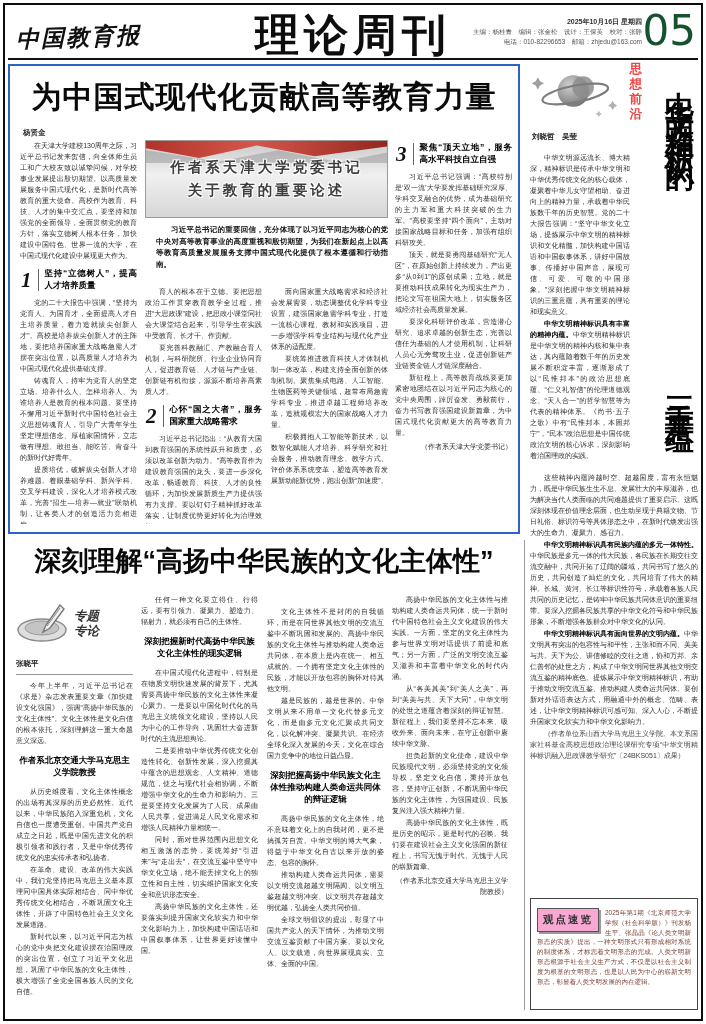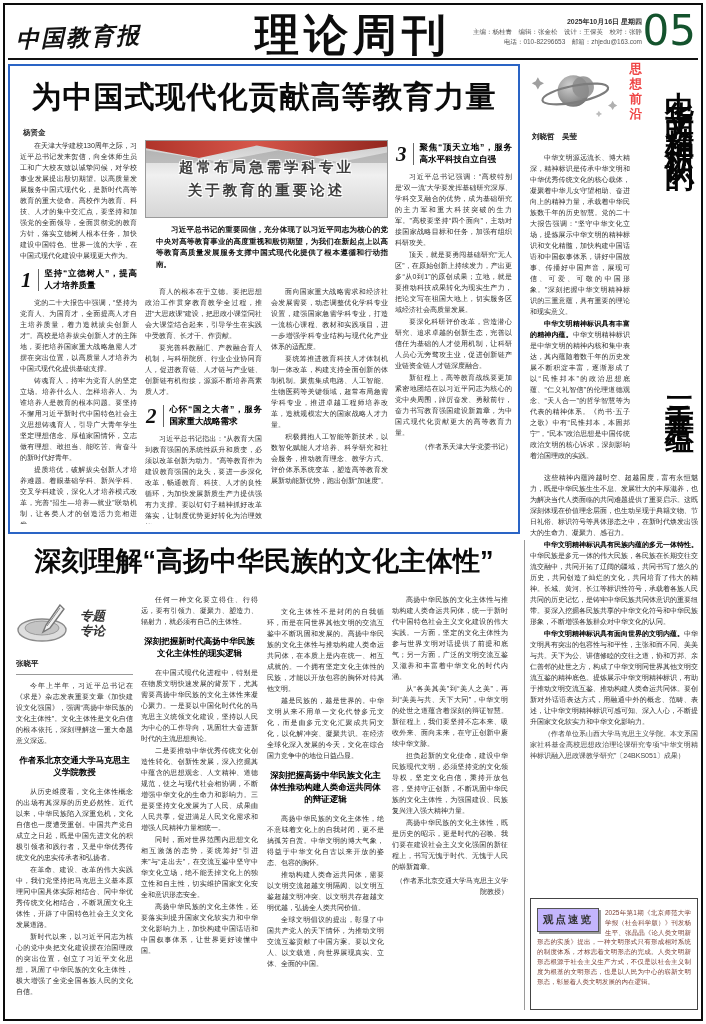--- a/index.html
+++ b/index.html
@@ -102,39 +102,39 @@
   .v-title .seg2 { padding-top:224px; }
   .sb-note { color:#444; }
 
   .vp-box {
     position:absolute; left:0; top:834px; width:168px; height:112px;
     border:1px solid #444; padding:5px 6px; overflow:hidden; background:#fff;
   }
   .vp-headline { text-align:center; font-weight:900; font-size:13.5px; color:#46302a; letter-spacing:.5px; }
   .vp-label {
     float:left; margin:4px 6px 2px 0; padding:4px 5px;
-    border:1px solid #555; box-shadow:2px 2px 0 #9b9b9b; background:#c4b5fd;
+    border:1px solid #555; box-shadow:2px 2px 0 #9b9b9b; background:#f9a8d4;
     font-weight:800; font-size:10.5px; letter-spacing:2px; color:#333; white-space:nowrap;
   }
   .vp-body { margin-top:4px; font-size:6.5px; line-height:9.8px; text-align:justify; color:#7b4238; }
 
   .vsep { position:absolute; left:524px; top:540px; width:1px; height:470px; background:#9a9a9a; }
 
   
   .article2 { position:absolute; left:8px; top:538px; width:512px; height:472px; }
   .a2-headline {
     margin-top:5px; text-align:center; font-weight:900; font-size:27px;
     color:#0a0a0a; white-space:nowrap;
   }
   .a2-body { position:absolute; left:8px; right:4px; top:56px; bottom:4px; }
   .a2-col1 { left:0; top:0; width:117px; height:100%; }
   .a2-col2 { left:125px; top:0; width:117px; height:100%; }
   .a2-col3 { left:251px; top:12px; width:117px; height:100%; }
   .a2-col4 { left:376px; top:0; width:116px; height:100%; }
-  .a2-kicker { display:flex; align-items:center; gap:10px; width:117px; height:58px; }
+  .a2-kicker { display:flex; align-items:center; gap:4px; width:117px; height:58px; }
   .a2-kicker-text {
     font-family:"DejaVu Serif", serif; font-style:italic; font-weight:700;
     font-size:12.5px; line-height:15px; color:#333;
   }
   .a2-author {
     font-size:7.5px; font-weight:700; color:#222; margin-top:6px;
     border-bottom:1px solid #999; padding-bottom:5px; margin-bottom:5px;
   }
   .a2-subhead { font-weight:800; font-size:8.5px; line-height:12px; text-align:center; margin:8px 3px; color:#000; }
 </style>
@@ -164,21 +164,21 @@
         <div class="num-subhead">
           <span class="n">1</span>
           <span class="t">坚持“立德树人”，提高人才培养质量</span>
         </div>
         <p>党的二十大报告中强调，“坚持为党育人、为国育才，全面提高人才自主培养质量，着力造就拔尖创新人才”。高校是培养拔尖创新人才的主阵地，要把培养国家重大战略急需人才摆在突出位置，以高质量人才培养为中国式现代化提供基础支撑。</p>
         <p>铸魂育人，持牢为党育人的坚定立场。培养什么人、怎样培养人、为谁培养人是教育的根本问题。要坚持不懈用习近平新时代中国特色社会主义思想铸魂育人，引导广大青年学生坚定理想信念、厚植家国情怀，立志做有理想、敢担当、能吃苦、肯奋斗的新时代好青年。</p>
         <p>提质培优，破解拔尖创新人才培养难题。着眼基础学科、新兴学科、交叉学科建设，深化人才培养模式改革，完善“招生—培养—就业”联动机制，让各类人才的创造活力竞相迸发。</p>
       </div>
 
       <div class="banner">
-        <div class="banner-line">超常布局急需学科专业</div>
+        <div class="banner-line">作者系天津大学党委书记</div>
         <div class="banner-line">关于教育的重要论述</div>
       </div>
 
       <div class="lead-quote">
         <p>习近平总书记的重要回信，充分体现了以习近平同志为核心的党中央对高等教育事业的高度重视和殷切期望，为我们在新起点上以高等教育高质量发展服务支撑中国式现代化提供了根本遵循和行动指南。</p>
       </div>
 
       <div class="col lb-col2 body-text">
         <p>育人的根本在于立德。要把思想政治工作贯穿教育教学全过程，推进“大思政课”建设，把思政小课堂同社会大课堂结合起来，引导学生在实践中受教育、长才干、作贡献。</p>
         <p>要完善科教融汇、产教融合育人机制，与科研院所、行业企业协同育人，促进教育链、人才链与产业链、创新链有机衔接，源源不断培养高素质人才。</p>

